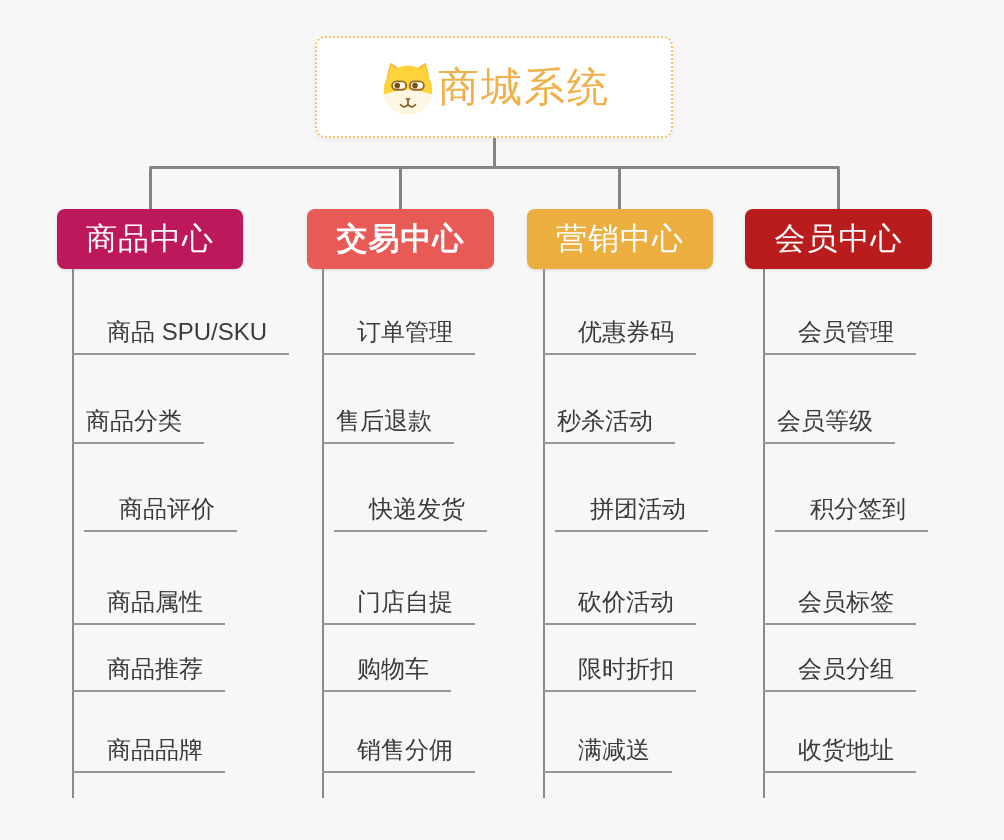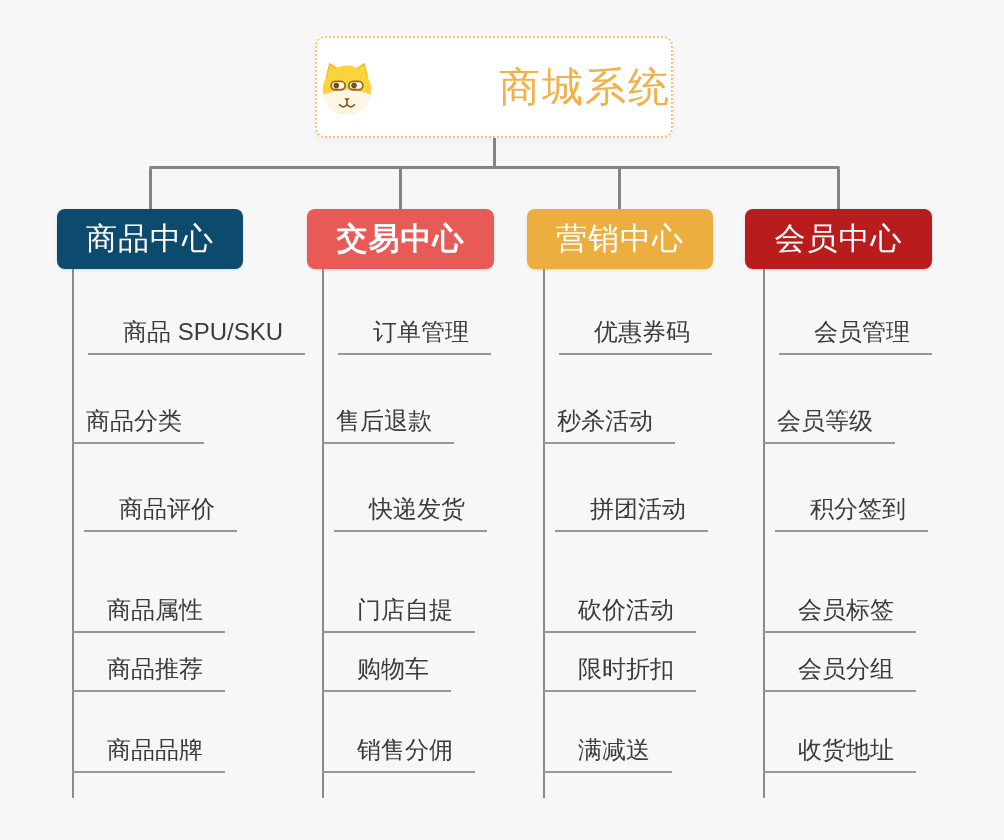--- a/index.html
+++ b/index.html
@@ -6,21 +6,21 @@
   body{
     width:1004px;height:840px;position:relative;overflow:hidden;
     background:#f7f7f7;
     font-family:"Liberation Sans","DejaVu Sans",sans-serif;
   }
   
   .root-node{
     position:absolute;left:315px;top:36px;width:358px;height:102px;
     box-sizing:border-box;background:#ffffff;
     border:2px dotted #f2c170;border-radius:10px;
-    display:flex;align-items:center;justify-content:space-between;
+    display:flex;align-items:center;justify-content:center;
     box-shadow:0 2px 6px rgba(0,0,0,0.05);
   }
   .root-title{font-size:41px;color:#f0b04a;letter-spacing:2px;}
   .dog{width:60px;height:56px;flex:0 0 auto;}
   
   .line{position:absolute;background:#848484;}
   .stub {left:493px;top:138px;width:3px;height:28px;}
   .hbar {left:149px;top:166px;width:691px;height:3px;border-radius:2px;}
   .drop {top:169px;width:3px;height:40px;}
   .drop-0{left:149px;} .drop-1{left:399px;} .drop-2{left:618px;} .drop-3{left:837px;}
@@ -41,21 +41,21 @@
   .bi-0{left:72px;} .bi-1{left:322px;} .bi-2{left:543px;} .bi-3{left:763px;}
   .trunk{position:absolute;left:0;top:0;width:2px;height:529px;background:#8a8a8a;}
   .leaf{
     position:absolute;left:0;height:42px;box-sizing:border-box;
     display:flex;align-items:flex-end;
     padding:0 22px 5px 35px;
     border-bottom:2px solid #979797;
     font-size:24px;color:#3b3b3b;white-space:nowrap;
     cursor:pointer;
   }
-  .r0{top:44px;margin-left:16px;} .r1{top:133px;padding-left:14px;} .r2{top:221px;margin-left:12px;} .r3{top:322px;} .r4{top:381px;} .r5{top:462px;}
+  .r0{top:44px;} .r1{top:133px;padding-left:14px;} .r2{top:221px;margin-left:12px;} .r3{top:314px;} .r4{top:381px;} .r5{top:462px;}
 </style>
 </head>
 <body>
 
 <div class="root-node">
   <svg class="dog" viewBox="0 0 64 60" aria-hidden="true">
     <path d="M9 20 L13 4 L26 12 Z" fill="#f6b93b"></path>
     <path d="M55 20 L51 4 L38 12 Z" fill="#f6b93b"></path>
     <path d="M11 18 L14 7 L24 13 Z" fill="#fdd835"></path>
     <path d="M53 18 L50 7 L40 13 Z" fill="#fdd835"></path>
@@ -74,21 +74,21 @@
   <span class="root-title">商城系统</span>
 </div>
 
 <div class="line stub"></div>
 <div class="line hbar"></div>
 <div class="line drop drop-0"></div>
 <div class="line drop drop-1"></div>
 <div class="line drop drop-2"></div>
 <div class="line drop drop-3"></div>
 
-<div class="branch-header bh-0" style="background-color: #0c4a6e;">商品中心</div>
+<div class="branch-header bh-0" style="background-color: #be185d;">商品中心</div>
 <div class="branch-items bi-0">
   <div class="trunk"></div>
   <div class="leaf r0">商品 SPU/SKU</div>
   <div class="leaf r1">商品分类</div>
   <div class="leaf r2">商品评价</div>
   <div class="leaf r3">商品属性</div>
   <div class="leaf r4">商品推荐</div>
   <div class="leaf r5">商品品牌</div>
 </div>
 

